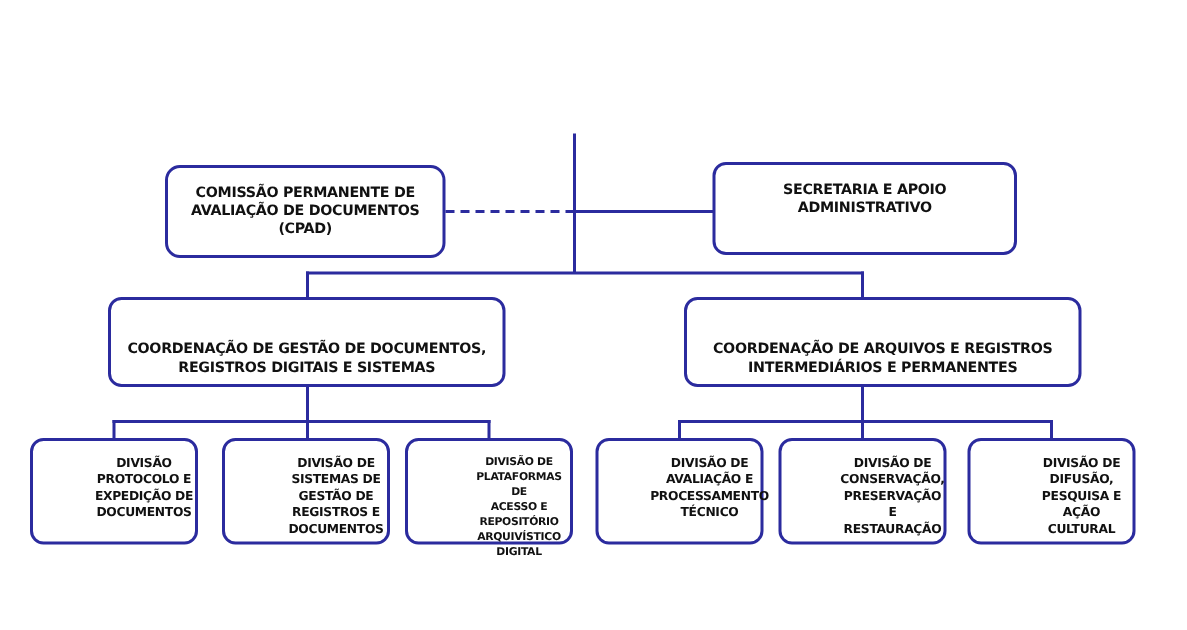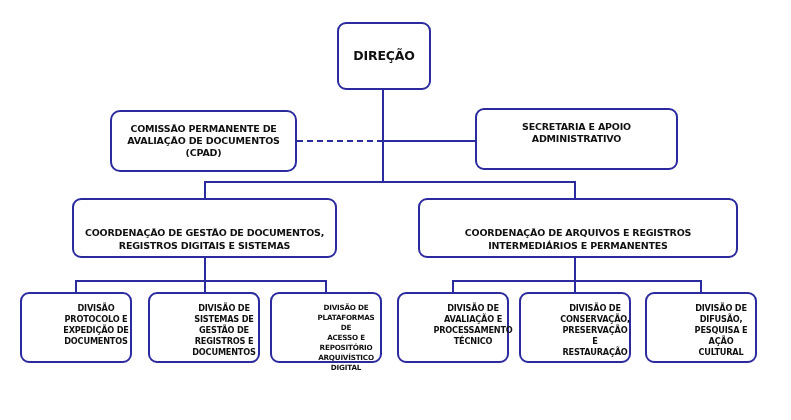--- a/index.html
+++ b/index.html
@@ -82,41 +82,38 @@
   <div class="edge v" style="left:75px; top:280px; height:12px;"></div>
   <div class="edge v" style="left:204px; top:280px; height:12px;"></div>
   <div class="edge v" style="left:325px; top:280px; height:12px;"></div>
 
   <div class="edge v" style="left:574px; top:258px; height:23px;"></div>
   <div class="edge h" style="left:452px; top:280px; width:250px;"></div>
   <div class="edge v" style="left:452px; top:280px; height:12px;"></div>
   <div class="edge v" style="left:574px; top:280px; height:12px;"></div>
   <div class="edge v" style="left:700px; top:280px; height:12px;"></div>
 
-  <div class="node lvl1" style="left:337px; top:22px; width:94px; height:68px;">
-    <span class="txt">DIREÇÃO</span>
-  </div>
 
   <div class="node lvl2" style="left:110px; top:110px; width:187px; height:62px;border-radius:10px;">
     <span class="txt">COMISSÃO PERMANENTE DE
 AVALIAÇÃO DE DOCUMENTOS
 (CPAD)</span>
   </div>
 
   <div class="node lvl2" style="left:475px; top:108px; width:203px; height:62px;">
     <span class="txt">SECRETARIA E APOIO
 ADMINISTRATIVO</span>
   </div>
 
   <div class="node lvl3" style="left:72px; top:198px; width:265px; height:60px;">
     <span class="txt">COORDENAÇÃO DE GESTÃO DE DOCUMENTOS,
 REGISTROS DIGITAIS E SISTEMAS</span>
   </div>
 
-  <div class="node lvl3" style="left:418px; top:198px; width:320px; height:60px;">
+  <div class="node lvl3" style="left:456px; top:198px; width:265px; height:60px;">
     <span class="txt">COORDENAÇÃO DE ARQUIVOS E REGISTROS
 INTERMEDIÁRIOS E PERMANENTES</span>
   </div>
 
   <div class="node lvl4" style="left:20px; top:292px; width:112px; height:71px;">
     <span class="txt">DIVISÃO
 PROTOCOLO E
 EXPEDIÇÃO DE
 DOCUMENTOS</span>
   </div>

